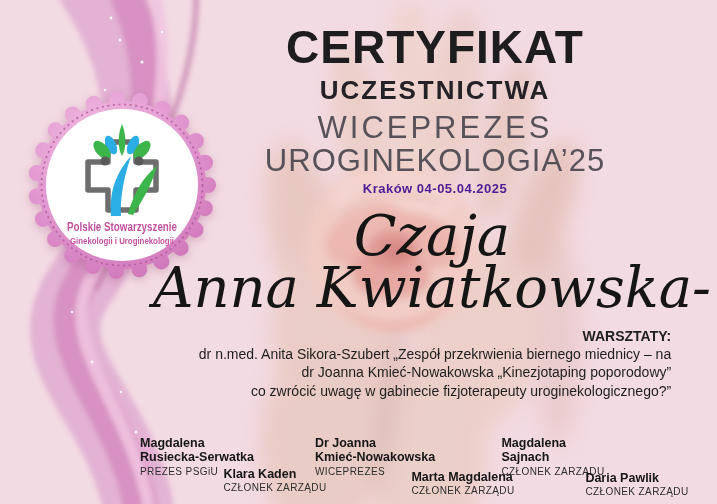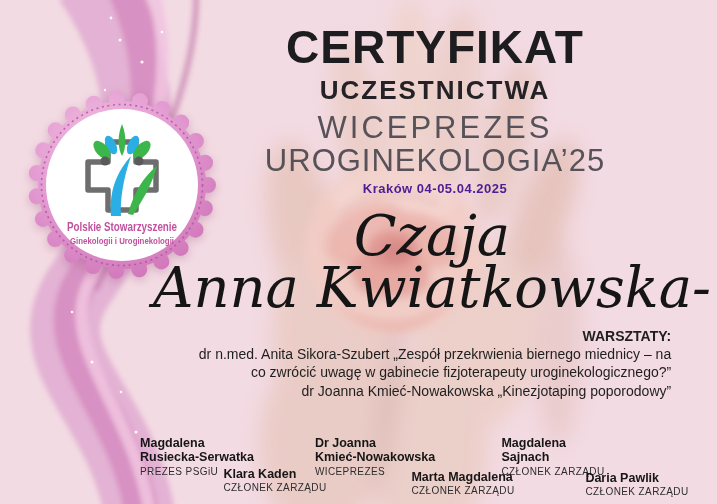--- a/index.html
+++ b/index.html
@@ -149,22 +149,22 @@
   </div>
 
   <div class="recipient">
     <div>Czaja</div>
     <div>Anna Kwiatkowska-</div>
   </div>
 
   <div class="workshops">
     <div class="ws-head">WARSZTATY:</div>
     <div class="ws-line">dr n.med. Anita Sikora-Szubert „Zespół przekrwienia biernego miednicy – na</div>
+    <div class="ws-line">dr Joanna Kmieć-Nowakowska „Kinezjotaping poporodowy”</div>
     <div class="ws-line">co zwrócić uwagę w gabinecie fizjoterapeuty uroginekologicznego?”</div>
-    <div class="ws-line">dr Joanna Kmieć-Nowakowska „Kinezjotaping poporodowy”</div>
   </div>
 
   <div class="sig sig1">
     <div class="sig-name">Magdalena
 Rusiecka-Serwatka</div>
     <div class="sig-role">PREZES PSGiU</div>
   </div>
   <div class="sig sig2">
     <div class="sig-name">Dr Joanna
 Kmieć-Nowakowska</div>

